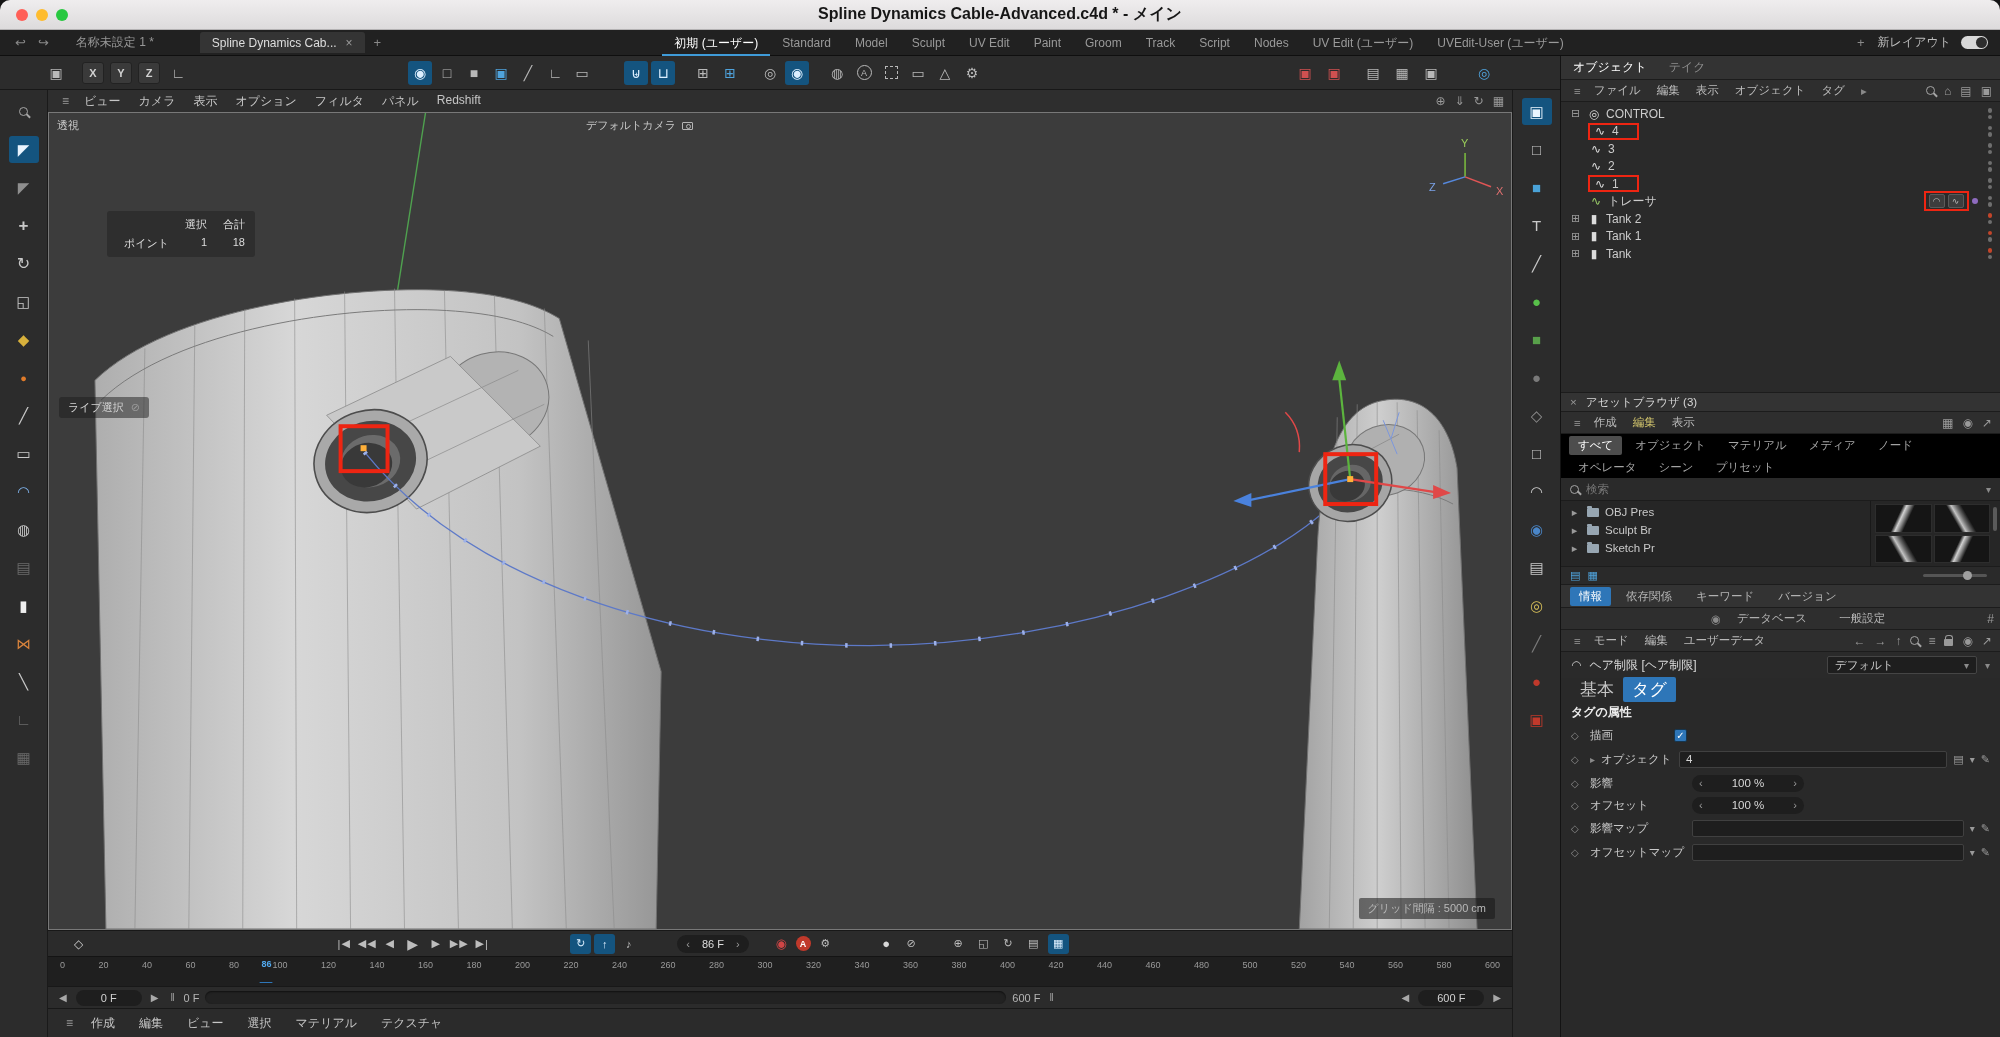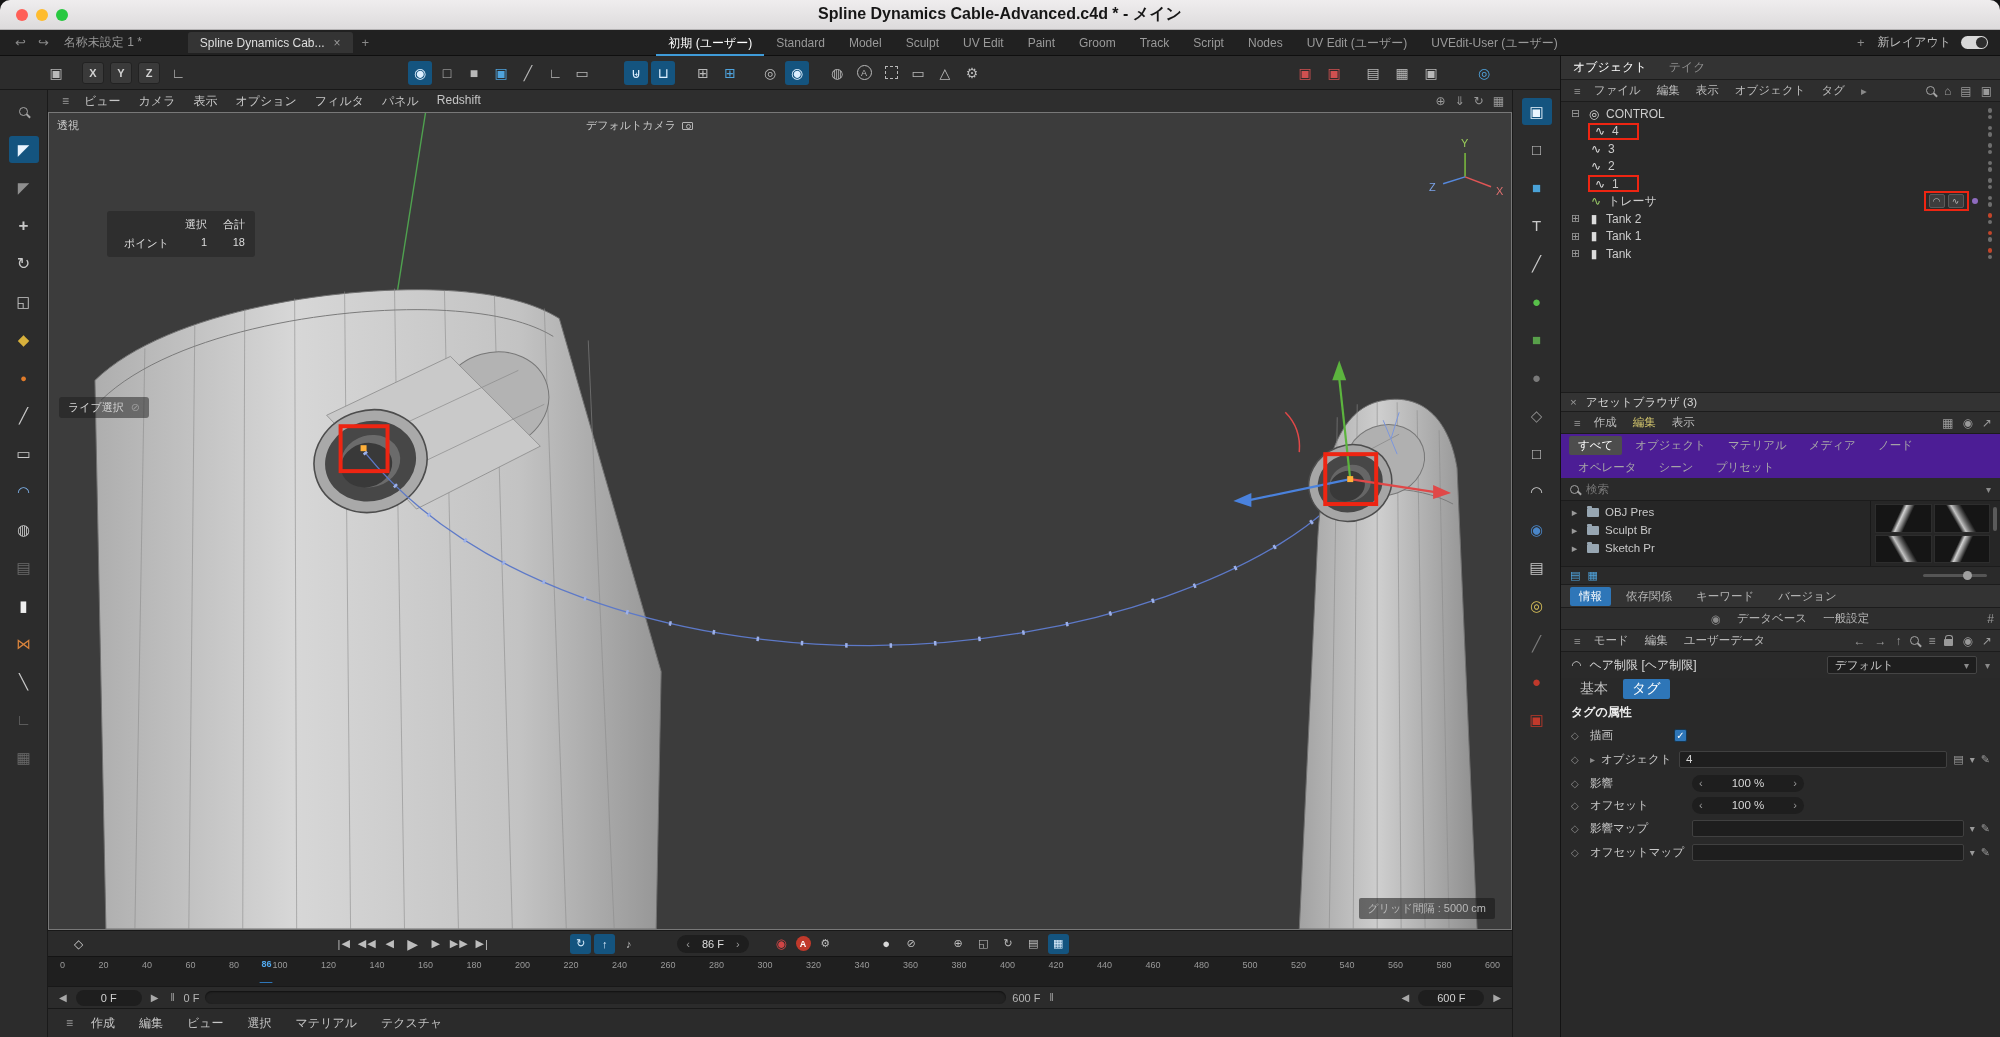--- a/index.html
+++ b/index.html
@@ -12,21 +12,21 @@
   .titlebar{height:30px;background:linear-gradient(#efedee,#dddbdc);display:flex;align-items:center;
             justify-content:center;position:relative;border-bottom:1px solid #b4b2b3}
   .tl-group{position:absolute;left:16px;display:flex;gap:8px}
   .tl{width:12px;height:12px;border-radius:50%}
   .tl.r{background:#ff5f57}.tl.y{background:#febc2e}.tl.g{background:#28c840}
   .title{color:#161616;font-weight:bold;font-size:16px}
 
   
   .tabbar{height:26px;background:#212121;display:flex;align-items:center;padding:0 12px;gap:6px;border-bottom:1px solid #0f0f0f}
   .tb-ic{color:#8a8a8a;font-size:13px;padding:0 3px}
-  .doc-label{color:#979797;margin-left:6px;white-space:nowrap}
+  .doc-label{color:#979797;margin-left:18px;white-space:nowrap}
   .doc-tab{display:flex;align-items:center;gap:9px;background:#343434;height:21px;padding:0 12px;
            border-radius:3px 3px 0 0;color:#dedede;margin-left:40px;white-space:nowrap}
   .doc-tab .x{color:#9a9a9a}
   .layouts{display:flex;margin:0 auto;align-items:center;height:100%}
   .layouts span{padding:5px 12px 2px;color:#9a9a9a;border-bottom:2px solid transparent;white-space:nowrap}
   .layouts span:first-of-type{color:#ffffff;border-bottom-color:#3f9bd8}
   .tab-right{display:flex;align-items:center;gap:10px;white-space:nowrap}
   .switch{width:27px;height:13px;border-radius:7px;background:#d8d8d8;position:relative}
   .switch::after{content:"";position:absolute;right:1px;top:1px;width:11px;height:11px;border-radius:50%;background:#2e2e2e}
 
@@ -116,21 +116,21 @@
   .tdot{width:4.5px;height:4.5px;border-radius:50%;background:#6e6e6e}
   .tdot.red{background:#c2452a}
   .tagzone{margin-left:auto;display:flex;align-items:center;gap:3px;margin-right:6px}
   .tagchip{width:16px;height:14px;background:#3d3d3d;border:1px solid #5a5a5a;border-radius:2px;display:flex;
            align-items:center;justify-content:center;font-size:9px;color:#b9b9b9}
   .redwrap2{display:inline-flex;align-items:center;gap:3px;border:2.5px solid #ee2512;padding:1px 3px}
   .vdot{width:6px;height:6px;border-radius:50%;background:#8e6bbf}
 
   .ab-title{height:20px;background:#333;display:flex;align-items:center;gap:9px;padding:0 9px;font-size:11.5px;
             color:#d8d8d8;border-bottom:1px solid #1c1c1c;border-top:1px solid #1c1c1c;flex:none}
-  .chiprow{height:22px;display:flex;align-items:center;gap:4px;padding:0 8px;background:#4c1d95;font-size:11.5px;flex:none}
+  .chiprow{height:22px;display:flex;align-items:center;gap:4px;padding:0 8px;background:#000000;font-size:11.5px;flex:none}
   .chiprow span{padding:2px 9px;border-radius:2px;color:#a8a8a8;white-space:nowrap}
   .chiprow.primary span:first-of-type{background:#4d4d4d;color:#fff}
   .ab-search{height:22px;display:flex;align-items:center;padding:0 9px;gap:7px;background:#2a2a2a;flex:none}
   .search-input{flex:1;background:transparent;border:none;outline:none;color:#bbb;font-size:11.5px;font-family:inherit}
   .search-input::placeholder{color:#777}
   .ab-body{height:66px;display:flex;background:#262626;border-top:1px solid #1c1c1c;flex:none}
   .ab-list{flex:1;padding:2px 0}
   .ab-row{height:18px;display:flex;align-items:center;gap:6px;padding:0 7px;font-size:11.5px;color:#c9c9c9}
   .folder{width:12px;height:9px;background:#97a6b2;border-radius:1px;position:relative;flex:none}
   .folder::before{content:"";position:absolute;top:-2px;left:0;width:5px;height:2px;background:#97a6b2;border-radius:1px 1px 0 0}
@@ -148,21 +148,21 @@
              border-top:1px solid #1c1c1c;border-bottom:1px solid #1c1c1c;flex:none}
   .info-tabs span{padding:2px 9px;border-radius:2px;color:#b5b5b5;white-space:nowrap}
   .info-tabs span:first-of-type{background:#2e76b8;color:#fff}
   .info-sub{height:22px;background:#2e2e2e;display:flex;align-items:center;gap:16px;padding-left:150px;
             font-size:11.5px;color:#b2b2b2;flex:none;border-bottom:1px solid #1c1c1c}
 
   .at-obj{height:26px;display:flex;align-items:center;gap:8px;padding:0 10px;background:#2a2a2a;flex:none;color:#dcdcdc}
   .field{background:#1e1e1e;border:1px solid #454545;border-radius:2px;height:18px;display:flex;align-items:center;
          padding:0 7px;color:#c9c9c9;font-size:11.5px}
   .preset{width:150px;margin-left:auto;justify-content:space-between}
-  .at-subtabs{height:22px;display:flex;align-items:center;gap:6px;padding:0 10px;font-size:14px;flex:none}
+  .at-subtabs{height:22px;display:flex;align-items:center;padding:0 10px;font-size:17px;flex:none}
   .at-subtabs span{padding:1px 9px;border-radius:2px;color:#c5c5c5}
   .at-subtabs span:last-of-type{background:#2e76b8;color:#fff}
   .at-section{height:24px;display:flex;align-items:center;padding:0 10px;color:#ededed;font-weight:bold;flex:none}
   .prow{min-height:22px;display:flex;align-items:center;padding:0 10px;gap:6px;font-size:11.5px;color:#c9c9c9;flex:none}
   .pdia{width:13px;color:#8a8a8a;font-size:10px;flex:none}
   .plabel{width:96px;flex:none;white-space:nowrap}
   .chk{width:13px;height:13px;background:#2e76b8;border:1px solid #16364f;border-radius:2px;color:#fff;font-size:10px;
        display:flex;align-items:center;justify-content:center}
   .pbtn{background:#515151;border-radius:9px;padding:2px 15px;color:#e4e4e4;font-size:11px;margin-right:8px}
   .stepper{width:112px;height:17px;background:#1e1e1e;border-radius:9px;display:flex;align-items:center;
@@ -931,21 +931,21 @@
 
       <div class="info-tabs">
 
       <span>情報</span>
           <span>依存関係</span>
           <span>キーワード</span>
           <span>バージョン</span>
         </div>
       <div class="info-sub">
         <span style="color:#8a8a8a">◉</span>
-        <div style="display:flex;gap:16px">
+        <div style="display:flex;gap:32px">
 
         <span>データベース</span>
             <span>一般設定</span>
           </div>
         <div class="menu-icons" style="margin-right:6px">
           <span>#</span>
         </div>
       </div>
 
       <div class="pmenu">

